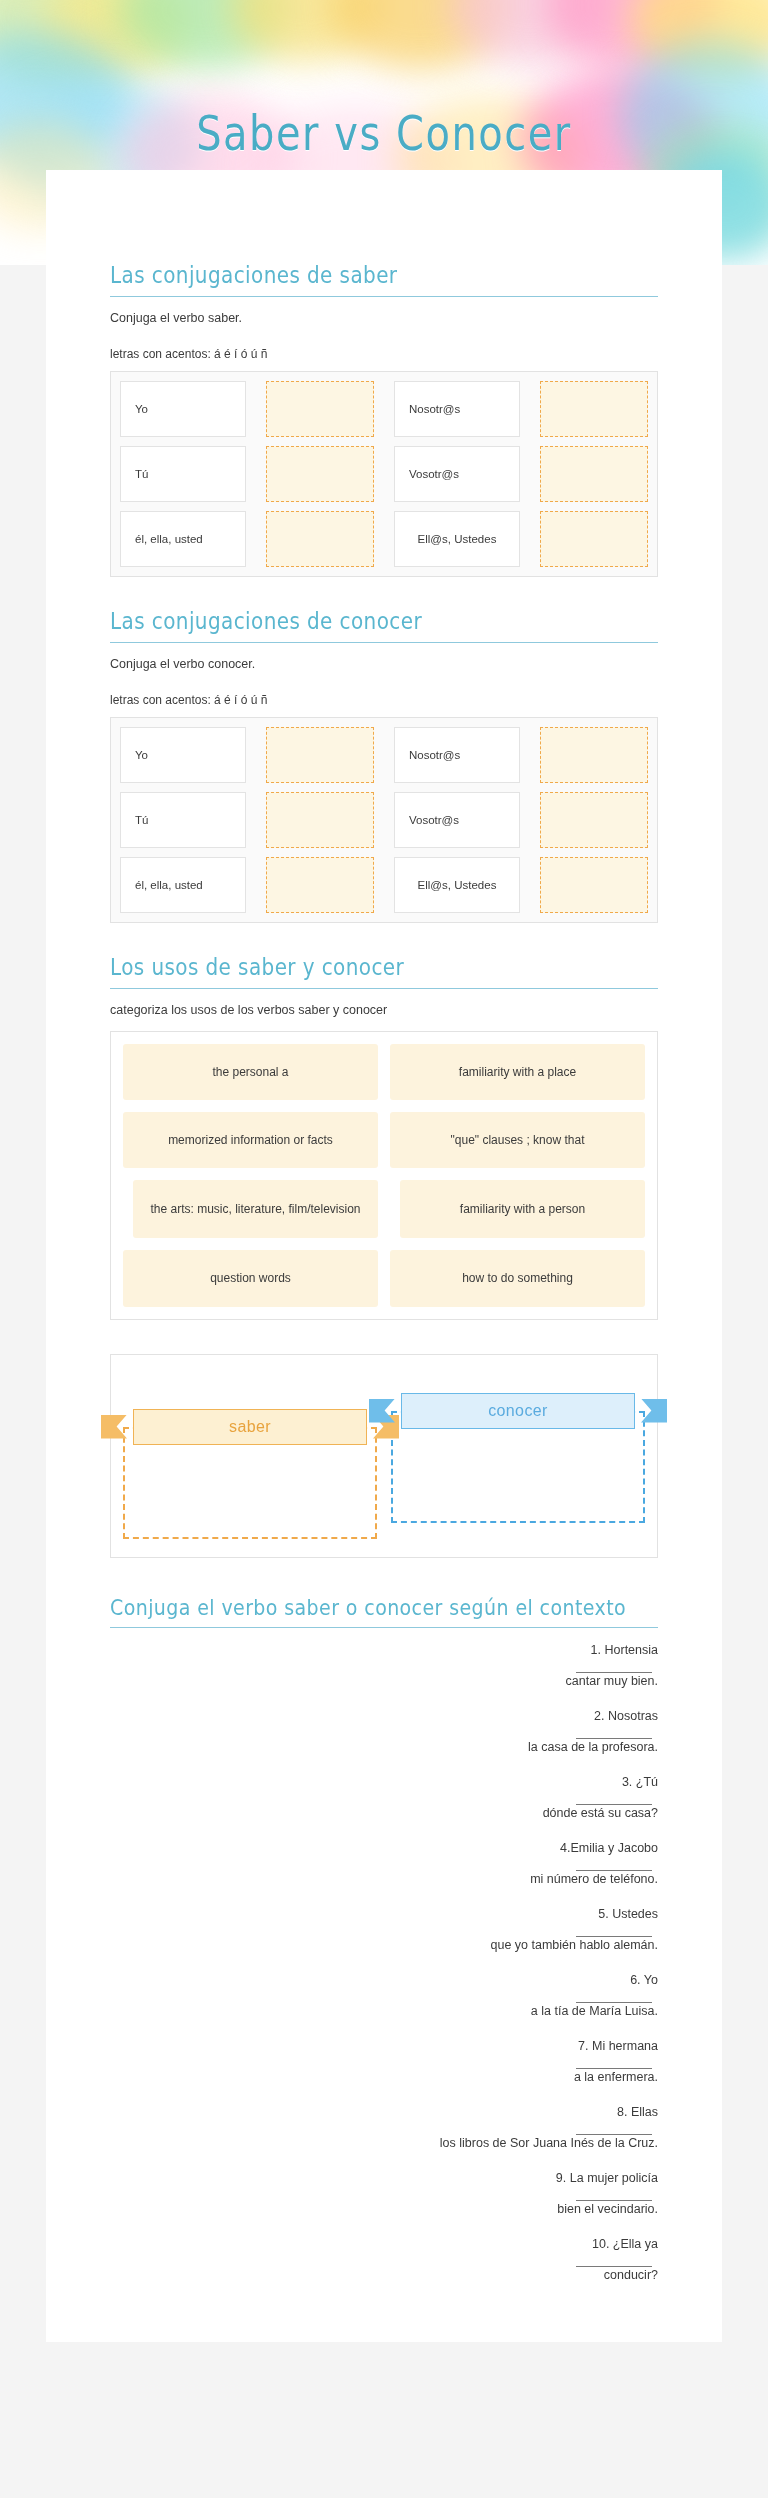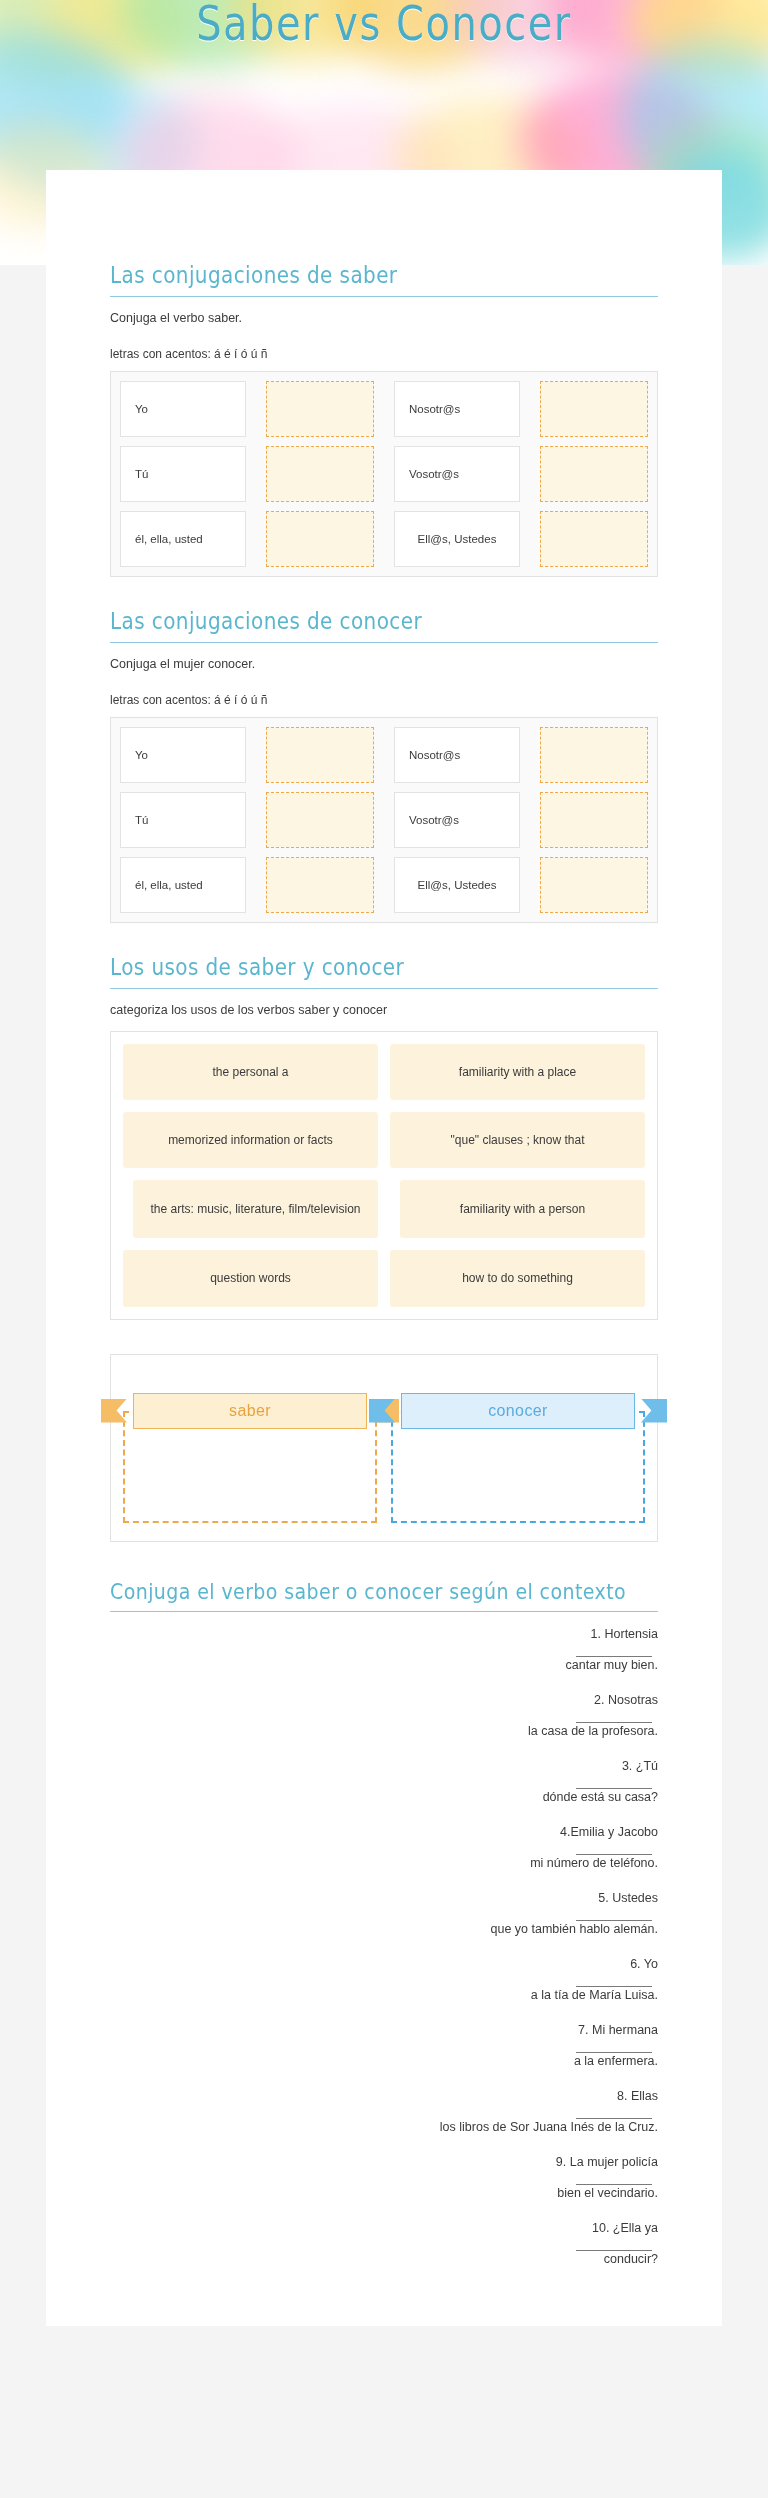--- a/index.html
+++ b/index.html
@@ -36,21 +36,21 @@
     filter: blur(18px);
     opacity: 0.75;
   }
   .hero-title-wrap {
     position: absolute;
     left: 0;
     top: 0;
     width: 768px;
     height: 265px;
     display: flex;
-    align-items: flex-start;
+    align-items: center;
     justify-content: center;
     z-index: 5;
   }
   .hero-title {
     font-family: "DejaVu Sans", sans-serif;
     font-size: 40px;
     letter-spacing: 1.5px;
     color: #4aacc5;
     font-weight: 400;
     text-align: center;
@@ -199,20 +199,21 @@
     justify-content: center;
     font-size: 16px;
     letter-spacing: 0.4px;
     z-index: 4;
     box-sizing: border-box;
   }
   .banner.saber {
     background: #fdf0d2;
     border: 1px solid #f0b355;
     color: #e8a33d;
+    margin-top: 16px;
   }
   .banner.conocer {
     background: #ddeffb;
     border: 1px solid #69b9e8;
     color: #5aabdf;
   }
   .ribbon-tail {
     position: absolute;
     top: 6px;
     width: 26px;
@@ -313,21 +314,21 @@
         <div class="conj-row">
           <div class="cell-label left">él, ella, usted</div>
           <div class="cell-blank"></div>
           <div class="cell-label mid center">Ell@s, Ustedes</div>
           <div class="cell-blank"></div>
         </div>
       </div>
 
       <h2 class="section-title">Las conjugaciones de conocer</h2>
       <div class="rule"></div>
-      <p class="instr">Conjuga el mujer conocer.</p>
+      <p class="instr">Conjuga el verbo conocer.</p>
       <p class="accents">letras con acentos: á é í ó ú ñ</p>
 
       <div class="conj-table">
         <div class="conj-row">
           <div class="cell-label left">Yo</div>
           <div class="cell-blank"></div>
           <div class="cell-label mid">Nosotr@s</div>
           <div class="cell-blank"></div>
         </div>
         <div class="conj-row">

